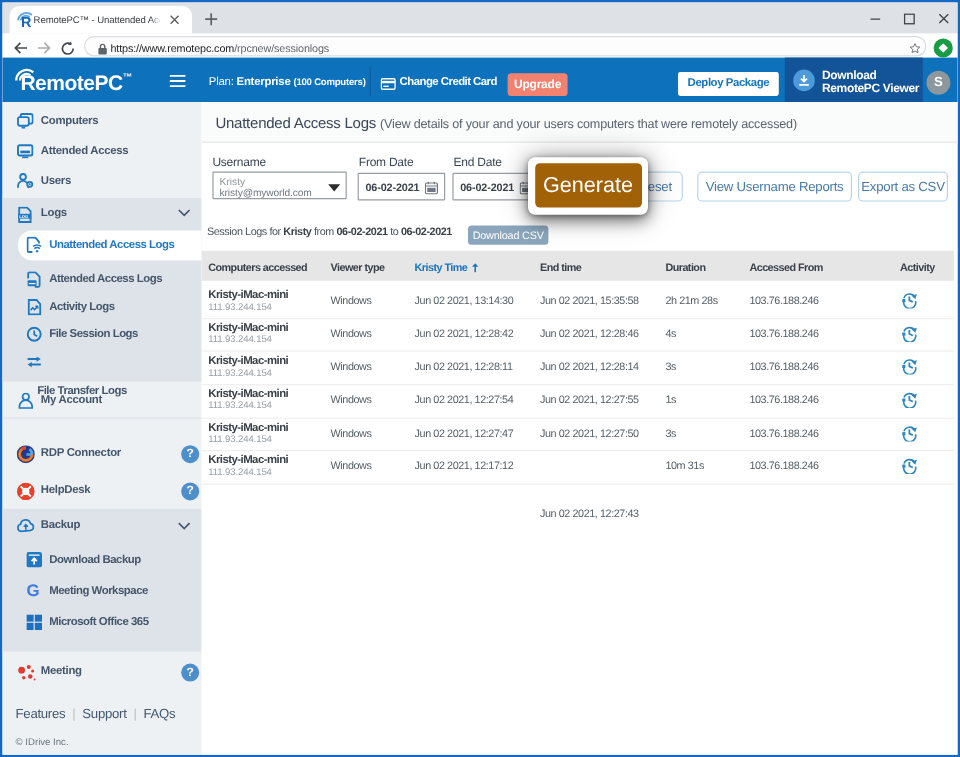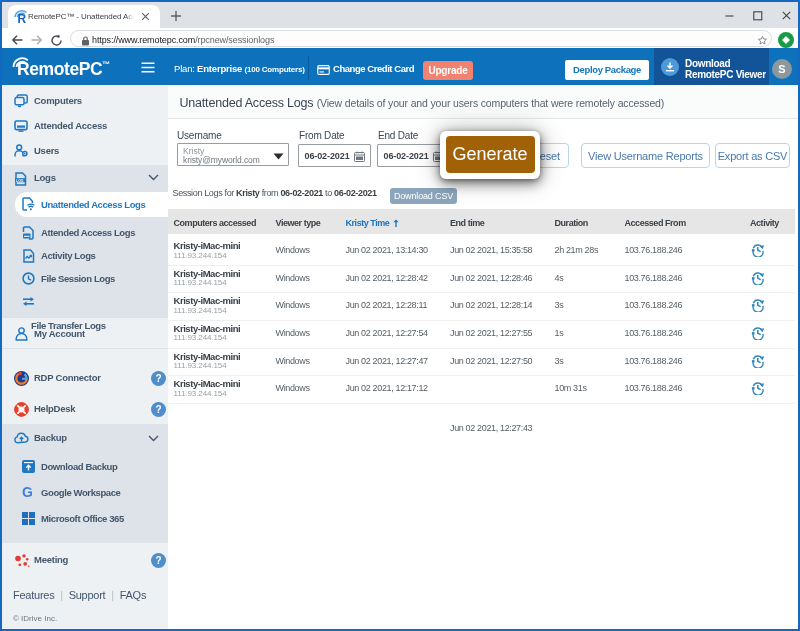--- a/index.html
+++ b/index.html
@@ -228,21 +228,21 @@
       </svg>
     <svg class="abs" style="left:20px;top:375px;" width="13" height="13" viewBox="0 0 13 13">
         <rect x="0" y="0" width="13" height="13" rx="2" fill="#1f78c1"></rect>
         <path d="M2 2.6 h9" stroke="#fff" stroke-width="1.1"></path>
         <path d="M6.5 10.5 V5.6 M4.3 7.6 L6.5 5.2 L8.7 7.6" stroke="#fff" stroke-width="1.4" fill="none"></path>
       </svg>
     <div class="abs subtxt" style="left:39px;top:375.5px;">Download Backup</div>
     <svg class="abs" style="left:20px;top:400px;" width="14" height="14" viewBox="0 0 14 14">
         <text x="0" y="12" font-family="Liberation Sans" font-size="14" font-weight="bold" fill="#3b7de3">G</text>
       </svg>
-    <div class="abs subtxt" style="left:39px;top:401.5px;">Google Workspace</div>
+    <div class="abs subtxt" style="left:39px;top:401.5px;">Meeting Workspace</div>
     <svg class="abs" style="left:20px;top:427px;" width="13" height="13" viewBox="0 0 13 13">
         <rect x="0" y="0" width="6" height="6" fill="#1f6fc0"></rect>
         <rect x="7" y="0" width="6" height="6" fill="#1f6fc0"></rect>
         <rect x="0" y="7" width="6" height="6" fill="#1f6fc0"></rect>
         <rect x="7" y="7" width="6" height="6" fill="#1f6fc0"></rect>
       </svg>
     <div class="abs subtxt" style="left:39px;top:427.5px;">Microsoft Office 365</div>
 
     <svg class="abs" style="left:12px;top:468px;" width="16" height="16" viewBox="0 0 16 16">
         <circle cx="4" cy="5.5" r="2.8" fill="#e03c31"></circle>

